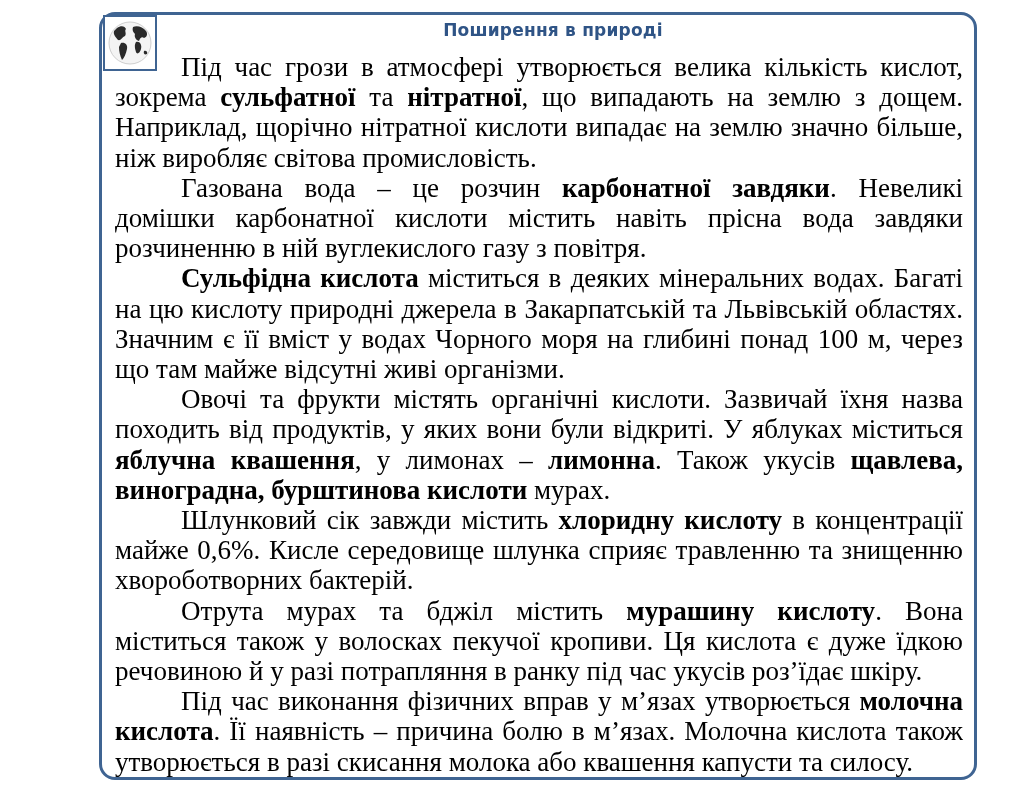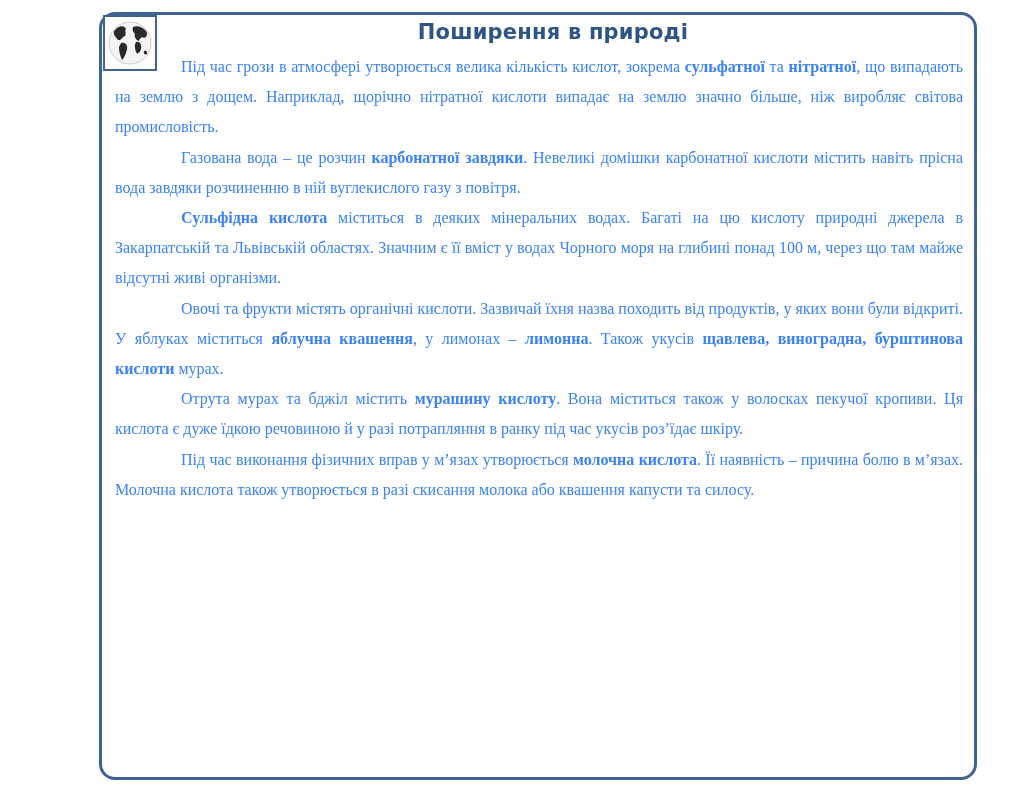--- a/index.html
+++ b/index.html
@@ -9,27 +9,27 @@
     border:3px solid #3f6492; border-radius:16px; box-sizing:border-box;
     background:#ffffff;
   }
   .globe-box {
     position:absolute; left:103px; top:15px; width:54px; height:56px;
     border:2px solid #3f6492; box-sizing:border-box; background:#fff;
     display:flex; align-items:center; justify-content:center;
   }
   .title {
     position:absolute; left:0; width:1024px; top:20px; text-align:center;
-    font-family:"DejaVu Sans", sans-serif; font-weight:bold; font-size:21px;
+    font-family:"DejaVu Sans", sans-serif; font-weight:bold; font-size:17px;
     color:#2f5486; padding-left:82px; box-sizing:border-box; letter-spacing:0.2px;
   }
   .content {
     position:absolute; left:115px; top:52px; width:848px;
-    font-family:"Liberation Serif", serif; font-size:16px; line-height:30.2px;
-    color:#3b82f6; text-align:justify;
+    font-family:"Liberation Serif", serif; font-size:27px; line-height:30.2px;
+    color:#000000; text-align:justify;
   }
   .content p { margin:0; text-indent:66px; text-align:justify; }
   .content b { font-weight:bold; }
 </style>
 </head>
 <body>
 
 <div class="frame"></div>
 
 <div class="globe-box">
@@ -43,15 +43,16 @@
   </svg>
 </div>
 
 <div class="title">Поширення в природі</div>
 
 <div class="content">
   <p><span>Під час грози в атмосфері утворюється велика кількість кислот, зокрема </span><b>сульфатної</b><span> та </span><b>нітратної</b><span>, що випадають на землю з дощем. Наприклад, щорічно нітратної кислоти випадає на землю значно більше, ніж виробляє світова промисловість.</span></p>
   <p><span>Газована вода – це розчин </span><b>карбонатної завдяки</b><span>. Невеликі домішки карбонатної кислоти містить навіть прісна вода завдяки розчиненню в ній вуглекислого газу з повітря.</span></p>
   <p><b>Сульфідна кислота</b><span> міститься в деяких мінеральних водах. Багаті на цю кислоту природні джерела в Закарпатській та Львівській областях. Значним є її вміст у водах Чорного моря на глибині понад 100 м, через що там майже відсутні живі організми.</span></p>
   <p><span>Овочі та фрукти містять органічні кислоти. Зазвичай їхня назва походить від продуктів, у яких вони були відкриті. У яблуках міститься </span><b>яблучна квашення</b><span>, у лимонах – </span><b>лимонна</b><span>. Також укусів </span><b>щавлева, виноградна, бурштинова кислоти</b><span> мурах.</span></p>
+  <p><span>Шлунковий сік завжди містить </span><b>хлоридну кислоту</b><span> в концентрації майже 0,6%. Кисле середовище шлунка сприяє травленню та знищенню хвороботворних бактерій.</span></p>
   <p><span>Отрута мурах та бджіл містить </span><b>мурашину кислоту</b><span>. Вона міститься також у волосках пекучої кропиви. Ця кислота є дуже їдкою речовиною й у разі потрапляння в ранку під час укусів роз’їдає шкіру.</span></p>
   <p><span>Під час виконання фізичних вправ у м’язах утворюється </span><b>молочна кислота</b><span>. Її наявність – причина болю в м’язах. Молочна кислота також утворюється в разі скисання молока або квашення капусти та силосу.</span></p>
 </div>
 
 </body></html>

